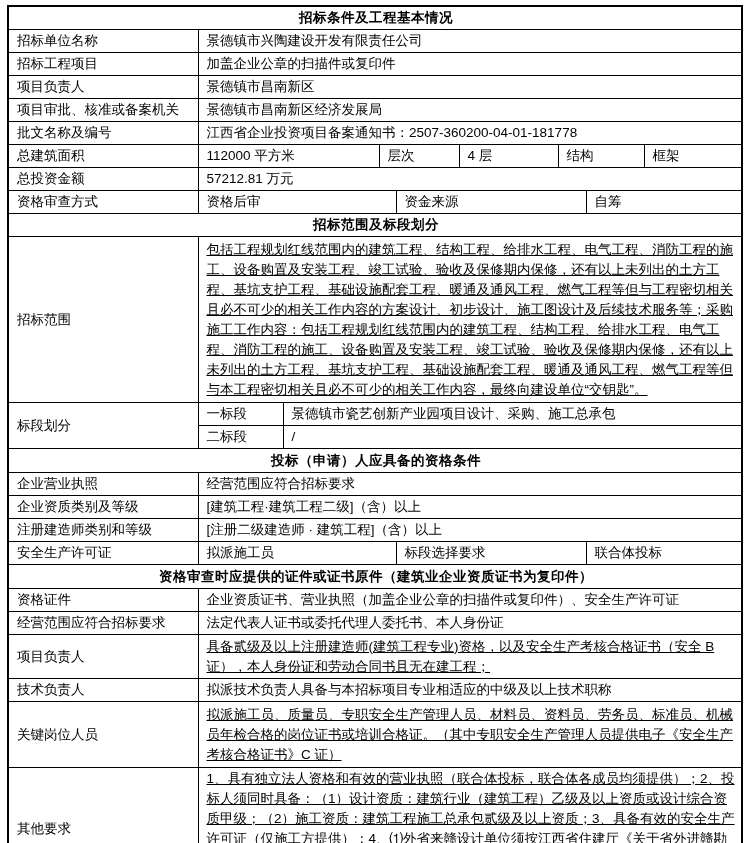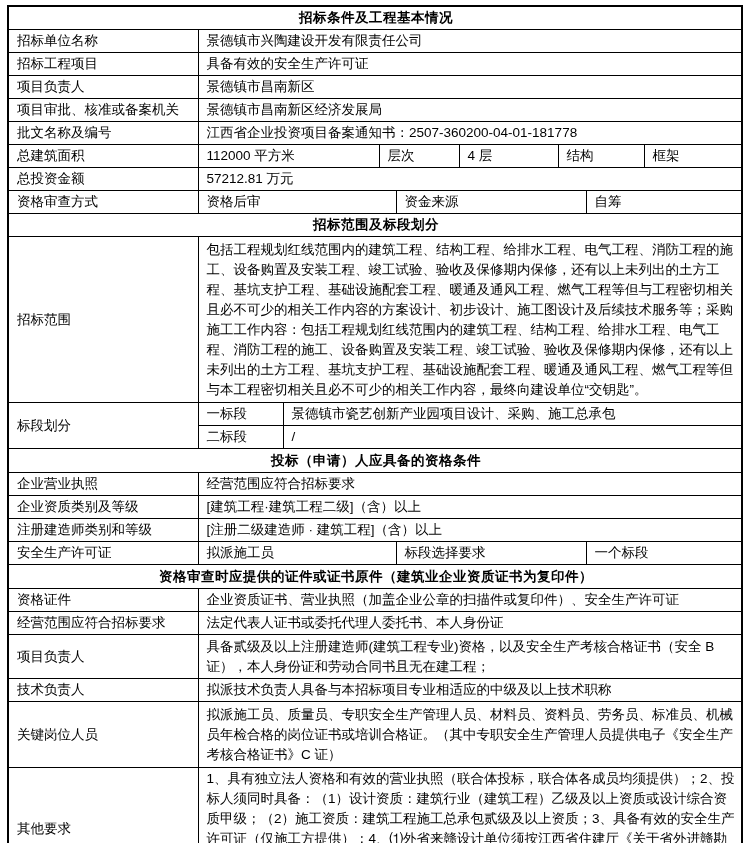--- a/index.html
+++ b/index.html
@@ -26,20 +26,21 @@
     padding:1px 2px;
     letter-spacing:0.5px;
   }
   td.lab { padding-left:8px;margin-top:31px; }
   td.val { padding-left:10px; }
   td.multi {
     font-size:13px;
     line-height:20px;
     padding:2px 8px 2px 10px;
     vertical-align:middle;
+    text-decoration:underline;
   }
   tr.r22 { height:22px; }
   tr.r24 { height:24px; }
   tr.r44 { height:44px; }
   tr.r66 { height:66px; }
   tr.r100 { height:100px; }
   tr.r166 { height:166px; }
 </style>
 </head>
 <body>
@@ -60,21 +61,21 @@
   <tbody>
       <tr class="r22">
     <td colspan="9" class="hdr">招标条件及工程基本情况</td>
   </tr>
   <tr class="r22">
     <td class="lab">招标单位名称</td>
     <td colspan="8" class="val">景德镇市兴陶建设开发有限责任公司</td>
   </tr>
   <tr class="r22">
     <td class="lab">招标工程项目</td>
-    <td colspan="8" class="val">具备有效的安全生产许可证</td>
+    <td colspan="8" class="val">加盖企业公章的扫描件或复印件</td>
   </tr>
   <tr class="r22">
     <td class="lab">项目负责人</td>
     <td colspan="8" class="val">景德镇市昌南新区</td>
   </tr>
   <tr class="r22">
     <td class="lab">项目审批、核准或备案机关</td>
     <td colspan="8" class="val">景德镇市昌南新区经济发展局</td>
   </tr>
   <tr class="r22">
@@ -129,21 +130,21 @@
     <td colspan="8" class="val">[建筑工程·建筑工程二级]（含）以上</td>
   </tr>
   <tr class="r22">
     <td class="lab">注册建造师类别和等级</td>
     <td colspan="8" class="val">[注册二级建造师 · 建筑工程]（含）以上</td>
   </tr>
   <tr class="r22">
     <td class="lab">安全生产许可证</td>
     <td colspan="3" class="val">拟派施工员</td>
     <td colspan="3" class="lab">标段选择要求</td>
-    <td colspan="2" class="val">一个标段</td>
+    <td colspan="2" class="val">联合体投标</td>
   </tr>
 
   <tr class="r24">
     <td colspan="9" class="hdr">资格审查时应提供的证件或证书原件（建筑业企业资质证书为复印件）</td>
   </tr>
   <tr class="r22">
     <td class="lab">资格证件</td>
     <td colspan="8" class="val">企业资质证书、营业执照（加盖企业公章的扫描件或复印件）、安全生产许可证</td>
   </tr>
   <tr class="r22">

